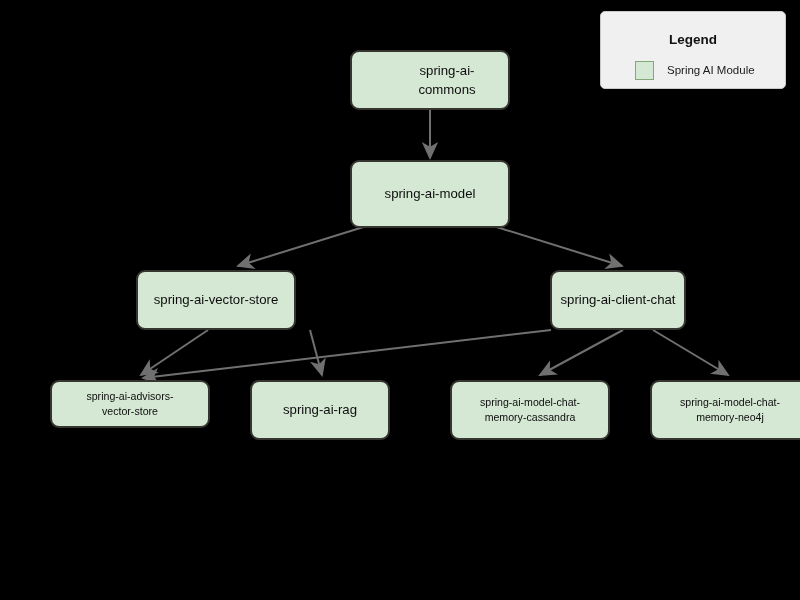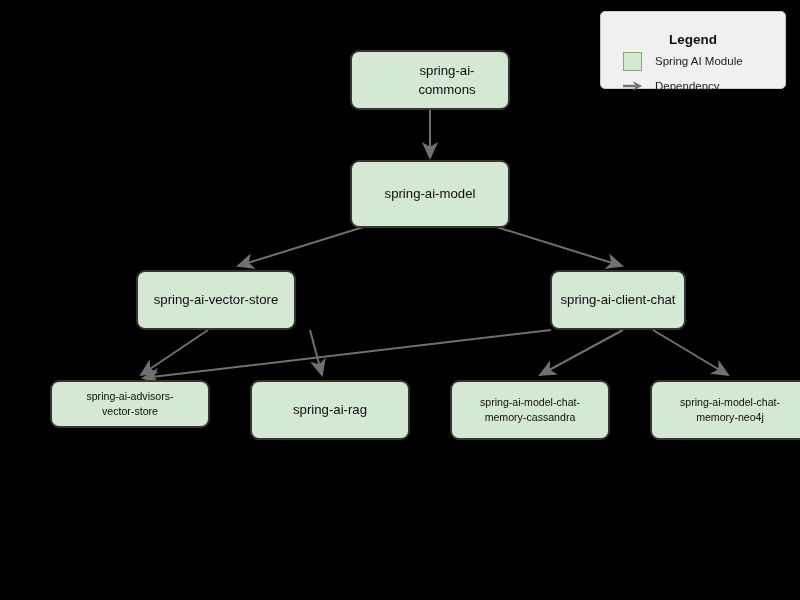--- a/index.html
+++ b/index.html
@@ -62,22 +62,22 @@
     text-align: center;
     font-size: 13.5px;
     font-weight: bold;
     color: #111;
     margin-top: 20px;
   }
   .legend-row {
     display: flex;
     align-items: center;
     height: 22px;
-    margin-top: 3px;
-    padding-left: 22px;
+    margin-top: 12px;
+    padding-left: 34px;
   }
   .legend-swatch {
     width: 19px;
     height: 19px;
     background: #d5e8d4;
     border: 1px solid #82a878;
     box-sizing: border-box;
     flex: 0 0 auto;
   }
   .legend-arrow {
@@ -128,45 +128,36 @@
       <div class="node fs-13" style="left: 136px; top: 270px; width: 160px; height: 60px;">
         <span class="label">spring-ai-vector-store</span>
       </div>
       <div class="node fs-13" style="left: 550px; top: 270px; width: 136px; height: 60px;">
         <span class="label">spring-ai-client-chat</span>
       </div>
       <div class="node fs-11" style="left: 50px; top: 380px; width: 160px; height: 48px;">
         <span class="label">spring-ai-advisors-
 vector-store</span>
       </div>
-      <div class="node fs-13" style="left: 250px; top: 380px; width: 160px; height: 60px;">
+      <div class="node fs-13" style="left: 250px; top: 380px; width: 140px; height: 60px;">
         <span class="label">spring-ai-rag</span>
       </div>
       <div class="node fs-11" style="left: 450px; top: 380px; width: 160px; height: 60px;">
         <span class="label">spring-ai-model-chat-
 memory-cassandra</span>
       </div>
       <div class="node fs-11" style="left: 650px; top: 380px; width: 160px; height: 60px;">
         <span class="label">spring-ai-model-chat-
 memory-neo4j</span>
       </div>
     </div>
 
   <div id="legend">
     <div id="legend-title">Legend</div>
 
     <div class="legend-row">
       <span class="legend-swatch"></span>
       <span class="legend-text">Spring AI Module</span>
     </div>
 
-    <div class="legend-row">
-      <span class="legend-arrow">
-        <svg width="19" height="12" viewBox="0 0 19 12" aria-hidden="true">
-          <line x1="0" y1="6" x2="12" y2="6" stroke="#707070" stroke-width="2.4"></line>
-          <path d="M10,1.2 L19,6 L10,10.8 L12.6,6 Z" fill="#707070"></path>
-        </svg>
-      </span>
-      <span class="legend-text">Dependency</span>
-    </div>
   </div>
 
 </div>
 
 </body></html>

